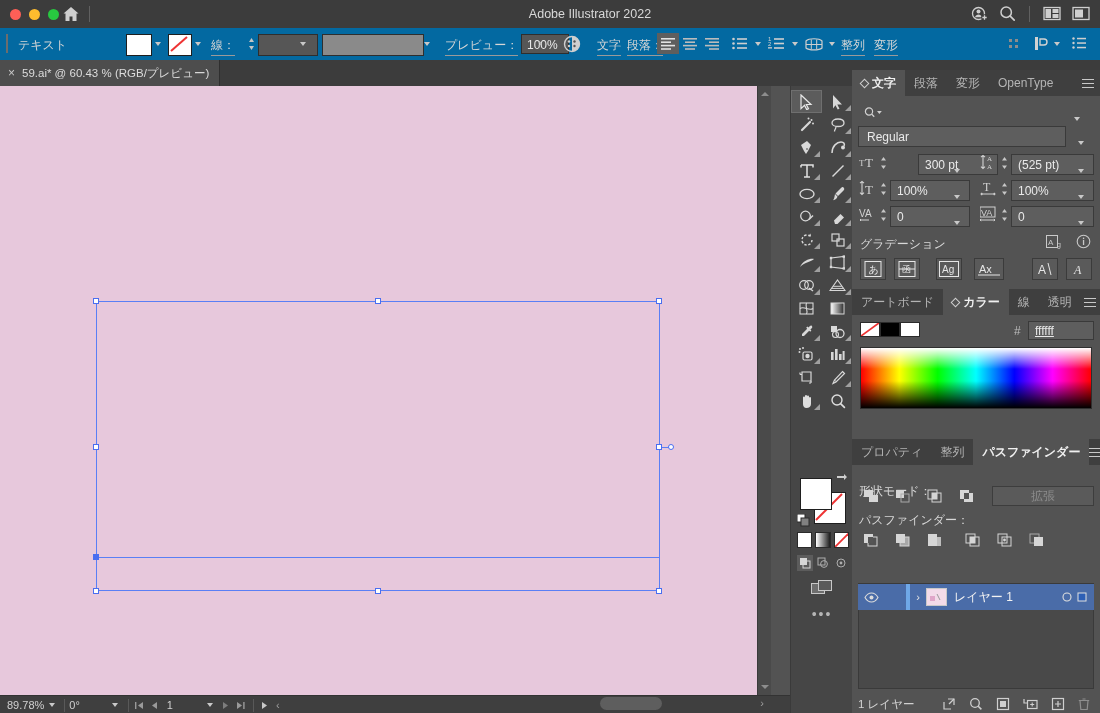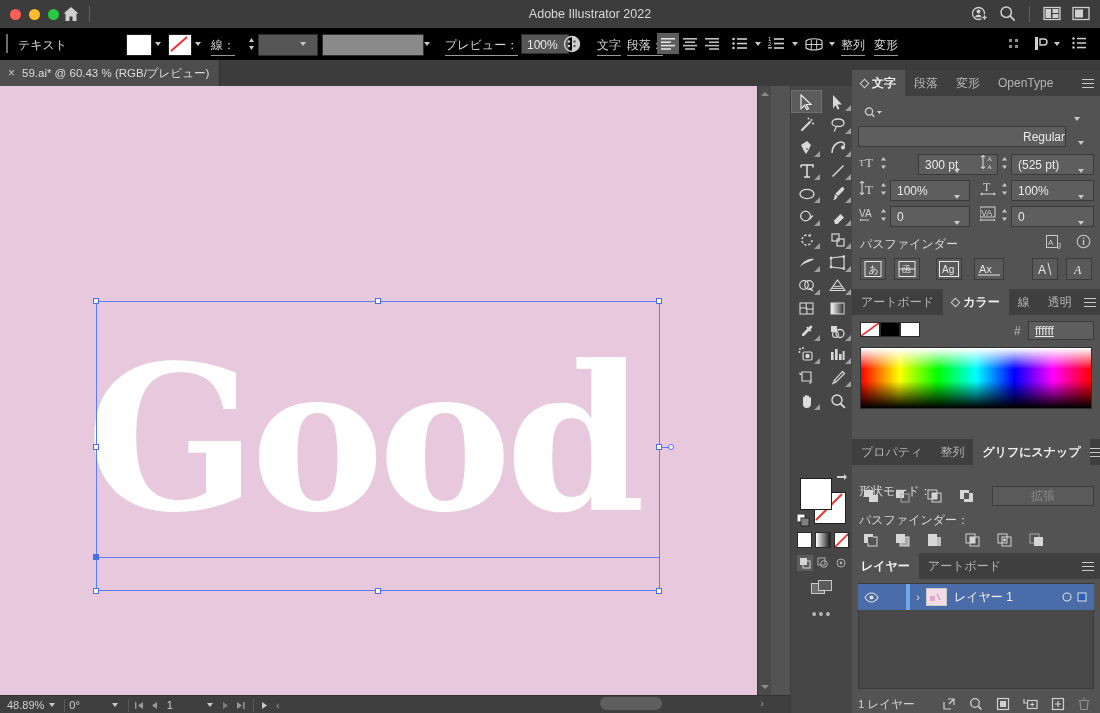--- a/index.html
+++ b/index.html
@@ -14,21 +14,21 @@
   .dot{width:11px;height:11px;border-radius:50%;}
   .dot.r{background:#ff5f57;} .dot.y{background:#febc2e;} .dot.g{background:#28c840;}
   .home-ico{position:absolute;left:62px;top:6px;width:18px;height:16px;}
   .tb-sep{position:absolute;left:89px;top:6px;width:1px;height:16px;background:#606060;}
   .title-txt{position:absolute;left:16px;top:0;width:1100px;height:28px;line-height:28px;
              text-align:center;font-size:12.5px;color:#d9d9d9;padding-left:24px;}
   .tb-right{position:absolute;right:10px;top:5px;display:flex;align-items:center;gap:11px;}
   .tb-right .vsep{width:1px;height:16px;background:#606060;margin:0 2px;}
 
   
-  .ctrlbar{position:absolute;left:0;top:28px;width:1100px;height:32px;background:#000000;
+  .ctrlbar{position:absolute;left:0;top:28px;width:1100px;height:32px;background:#0369a1;
            border-bottom:1px solid #2f2f2f;}
   .grip{position:absolute;left:6px;top:6px;width:2px;height:19px;background:#6d6d6d;}
   .cb-label{position:absolute;font-size:12px;color:#d6d6d6;}
   .swatch-box{position:absolute;width:24px;height:20px;background:#fff;border:1px solid #1e1e1e;}
   .none-box{position:absolute;width:22px;height:20px;background:#fff;border:1px solid #1e1e1e;}
   .chev{width:0;height:0;border-left:3.5px solid transparent;border-right:3.5px solid transparent;
         border-top:4px solid #c9c9c9;display:inline-block;}
   .dropmini{position:absolute;width:14px;height:20px;display:flex;align-items:center;justify-content:center;}
   .field{position:absolute;background:#565656;border:1px solid #2e2e2e;height:20px;}
   .stepper{position:absolute;width:9px;height:20px;}
@@ -350,21 +350,20 @@
 
   <div class="tabstrip">
     <div class="doctab">
       <span class="x">×</span>
       <span class="nm">59.ai* @ 60.43 % (RGB/プレビュー)</span>
     </div>
   </div>
 
   <div class="canvasarea">
     <div class="artboard">
-      <div class="good">Good</div>
 
       <div class="selbox" style="left:96px;top:215px;width:564px;height:290px;"></div>
       <div class="baseline" style="left:96px;top:471px;width:564px;"></div>
       <div class="anchor-line" style="left:660px;top:361px;width:12px;"></div>
 
       <div class="hnd" style="left:93px;top:212px;"></div>
       <div class="hnd" style="left:375px;top:212px;"></div>
       <div class="hnd" style="left:656px;top:212px;"></div>
       <div class="hnd" style="left:93px;top:358px;"></div>
       <div class="hnd" style="left:656px;top:358px;"></div>
@@ -375,21 +374,21 @@
       <div class="hnd" style="left:656px;top:502px;"></div>
     </div>
   </div>
 
   <div class="vscroll">
     <div class="arw"></div>
     <div class="arwd"></div>
   </div>
 
   <div class="statusbar">
-    <div class="sb-cell" style="padding-left:7px;">48.89%</div>
+    <div class="sb-cell" style="padding-left:7px;">89.78%</div>
     <div style="width:16px;display:flex;align-items:center;justify-content:center;">
         <i class="chev"></i>
       </div>
     <div class="sb-sep"></div>
     <div class="sb-cell">0°</div>
     <div style="width:38px;display:flex;align-items:center;justify-content:flex-end;padding-right:6px;">
         <i class="chev"></i>
       </div>
     <div class="sb-sep"></div>
     <div style="width:15px;">
@@ -768,21 +767,21 @@
 
       <div style="position:absolute;left:12px;top:36px;">
         <svg width="22" height="13" viewBox="0 0 22 13">
             <circle cx="5" cy="5.5" r="3.6" fill="none" stroke="#d2d2d2" stroke-width="1.2"></circle>
             <path d="M7.8 8.3l2.4 2.4" stroke="#d2d2d2" stroke-width="1.3"></path>
             <path d="M13 5l2.4 3 2.4-3z" fill="#cfcfcf"></path>
           </svg>
       </div>
       <div style="position:absolute;left:222px;top:40px;"><i class="chev"></i></div>
 
-      <div class="pf" style="left:6px;top:56px;width:208px;padding-left:16px;text-align:right;">Regular</div>
+      <div class="pf" style="left:6px;top:56px;width:208px;padding-left:8px;">Regular</div>
       <div style="position:absolute;left:226px;top:64px;"><i class="chev"></i></div>
 
       <div class="picon" style="left:7px;top:84px;">
         <svg width="18" height="16" viewBox="0 0 18 16">
             <text x="0" y="12" font-size="9" fill="#d2d2d2" font-family="serif">T</text>
             <text x="6" y="13" font-size="13" fill="#d2d2d2" font-family="serif">T</text>
           </svg>
       </div>
       <div class="pstep" style="left:27px;top:84px;">
         <svg width="9" height="18" viewBox="0 0 9 18">
@@ -865,21 +864,21 @@
         <svg width="9" height="18" viewBox="0 0 9 18">
             <path d="M4.5 3L7 6.6H2z" fill="#c6c6c6"></path>
             <path d="M4.5 15L2 11.4h5z" fill="#c6c6c6"></path>
           </svg>
       </div>
       <div class="pf" style="left:159px;top:136px;width:83px;padding-left:6px;">0</div>
       <div style="position:absolute;left:226px;top:144px;"><i class="chev"></i></div>
     </div>
 
     <div class="panel" style="top:162px;height:55px;">
-      <div class="plabel" style="left:8px;top:4px;">パスファインダー</div>
+      <div class="plabel" style="left:8px;top:4px;">グラデーション</div>
       <div style="position:absolute;left:194px;top:2px;">
         <svg width="18" height="16" viewBox="0 0 18 16">
             <rect x="0.5" y="1.5" width="11" height="12" fill="none" stroke="#c9c9c9" stroke-width="1"></rect>
             <text x="2" y="11" font-size="8" fill="#c9c9c9" font-family="sans-serif">A</text>
             <text x="11" y="13" font-size="7" fill="#c9c9c9" font-family="sans-serif">g</text>
           </svg>
       </div>
       <div style="position:absolute;left:224px;top:2px;">
         <svg width="15" height="15" viewBox="0 0 15 15">
             <circle cx="7.5" cy="7.5" r="6.3" fill="none" stroke="#c9c9c9" stroke-width="1.1"></circle>
@@ -960,21 +959,21 @@
         <div style="width:100%;height:100%;
              background:linear-gradient(to bottom, rgba(255,255,255,1) 0%, rgba(255,255,255,0) 35%, rgba(0,0,0,0) 55%, rgba(0,0,0,1) 100%),
                         linear-gradient(to right,#ff0000,#ffff00,#00ff00,#00ffff,#0000ff,#ff00ff,#ff0000);"></div>
       </div>
     </div>
 
     <div class="panel" style="top:369px;height:120px;">
       <div class="ptabs">
         <div class="ptab">プロパティ</div>
         <div class="ptab">整列</div>
-        <div class="ptab on">グリフにスナップ</div>
+        <div class="ptab on">パスファインダー</div>
         <div class="pmenu">
           <div class="burger">
               <i></i>
               <i></i>
               <i></i>
             </div>
         </div>
       </div>
 
       <div class="plabel" style="left:7px;top:44px;">形状モード：</div>
@@ -1043,31 +1042,20 @@
       </div>
       <div class="pfbtn" style="left:174px;top:92px;">
         <svg width="18" height="16" viewBox="0 0 18 16">
             <rect x="2" y="2" width="9" height="9" fill="none" stroke="#a9a9a9"></rect>
             <rect x="6" y="5" width="9" height="9" fill="#d6d6d6"></rect>
           </svg>
       </div>
     </div>
 
     <div class="panel" style="top:483px;height:160px;">
-      <div class="ptabs">
-        <div class="ptab on">レイヤー</div>
-        <div class="ptab">アートボード</div>
-        <div class="pmenu">
-          <div class="burger">
-              <i></i>
-              <i></i>
-              <i></i>
-            </div>
-        </div>
-      </div>
 
       <div class="layerlist" style="top:30px;height:106px;"></div>
 
       <div class="layerrow" style="top:31px;">
         <div style="width:26px;display:flex;align-items:center;justify-content:center;">
           <svg width="15" height="11" viewBox="0 0 15 11">
               <path d="M7.5 1C3.5 1 1 5.5 1 5.5S3.5 10 7.5 10 14 5.5 14 5.5 11.5 1 7.5 1z" fill="none" stroke="#dcdcdc" stroke-width="1.1"></path>
               <circle cx="7.5" cy="5.5" r="2" fill="#dcdcdc"></circle>
             </svg>
         </div>

